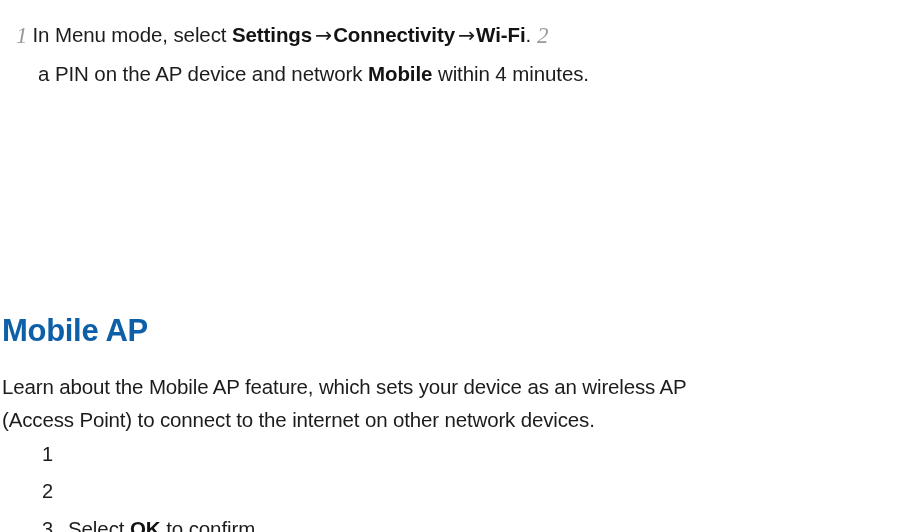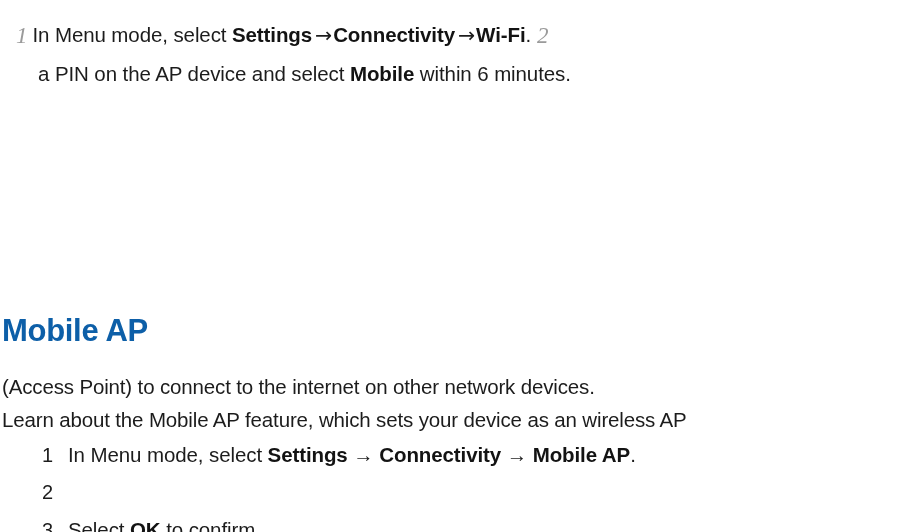--- a/index.html
+++ b/index.html
@@ -109,34 +109,33 @@
   }
   .step-text {
     white-space: nowrap;
   }
 </style>
 </head>
 <body>
 
 <div class="procedure-block" id="procedure-block">
     <div class="proc-line"><span class="step-num-serif">1</span><span>In Menu mode, select </span><b class="ui">Settings</b><span class="arrow">→</span><b class="ui">Connectivity</b><span class="arrow">→</span><b class="ui">Wi-Fi</b><span>.</span><span class="step-num-serif trailing">2</span></div>
-    <div class="proc-line indent"><span>a PIN on the AP device and select </span><b class="ui">Mobile</b><span> within 6 minutes.</span></div>
+    <div class="proc-line indent"><span>a PIN on the AP device and network </span><b class="ui">Mobile</b><span> within 4 minutes.</span></div>
   </div>
 
 <h1 class="section-heading" style="color: rgb(13, 95, 168);">Mobile AP</h1>
 
 <p class="intro" id="intro-para">
+    <span class="l">Learn about the Mobile AP feature, which sets your device as an wireless AP</span>
     <span class="l">(Access Point) to connect to the internet on other network devices.</span>
-    <span class="l">Learn about the Mobile AP feature, which sets your device as an wireless AP</span>
   </p>
 
 <ol class="steps" id="step-list">
     <li class="step">
       <span class="step-index">1</span>
-      <span class="step-text"><span>In Menu mode, select </span><b class="ui">Settings</b><span> → </span><b class="ui">Connectivity</b><span> → </span><b class="ui">Mobile AP</b><span>.</span></span>
     </li>
     <li class="step">
       <span class="step-index">2</span>
     </li>
     <li class="step">
       <span class="step-index">3</span>
       <span class="step-text"><span>Select </span><b class="ui">OK</b><span> to confirm.</span></span>
     </li>
   </ol>
 

